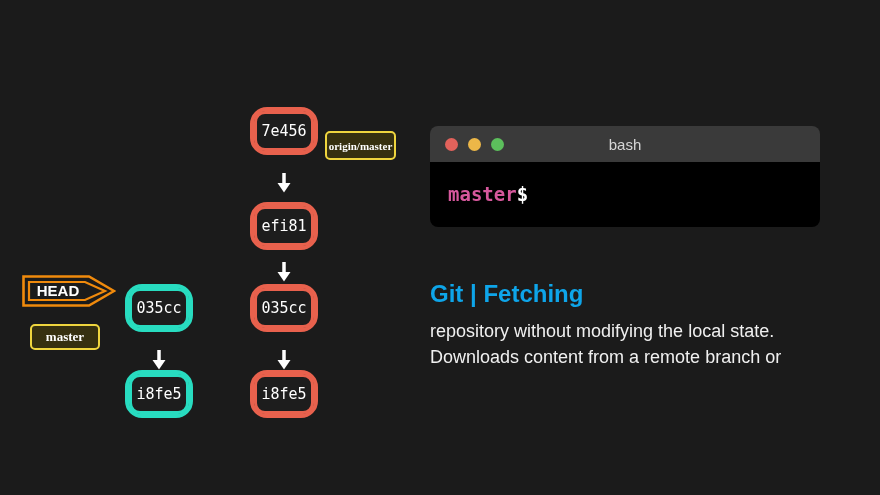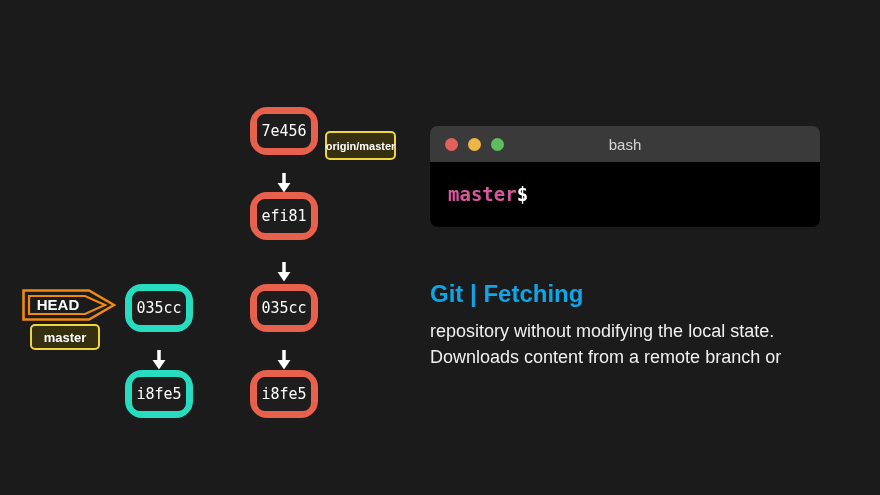--- a/index.html
+++ b/index.html
@@ -28,26 +28,27 @@
     font-family:"DejaVu Sans Mono", monospace;
     font-size:15px;color:#ffffff;letter-spacing:0px;
   }
 
   
   .ref-label{
     box-sizing:border-box;border:2px solid #efd53e;border-radius:5px;
     background:#363010;color:#ffffff;font-weight:bold;
     display:flex;align-items:center;justify-content:center;
     text-align:left;
+    font-family:Liberation Serif, serif;
   }
   #origin-master-label{left:325px;top:131px;width:71px;height:29px;font-size:11px;}
   #master-label{left:30px;top:324px;width:70px;height:26px;font-size:13px;}
 
   
-  #head-tag{left:22px;top:289px;width:94px;height:24px;}
+  #head-tag{left:22px;top:275px;width:94px;height:24px;}
   #head-tag .head-text{
     position:absolute;left:0;top:0;width:72px;height:32px;line-height:32px;
     text-align:center;color:#ffffff;font-weight:bold;font-size:15px;
   }
 
   
   .flow-arrow{width:14px;height:20px;}
 
   
   #terminal{left:430px;top:126px;width:390px;height:101px;border-radius:8px;}
@@ -89,21 +90,21 @@
   <div class="node-inner">
       <span class="hash">7e456</span>
     </div>
 </div>
 
 <svg class="abs flow-arrow" style="left:277px;top:173px" viewBox="0 0 14 20">
   <line x1="7" y1="0" x2="7" y2="11" stroke="#ffffff" stroke-width="3.5"></line>
   <polygon points="0.5,10 13.5,10 7,19.5" fill="#ffffff"></polygon>
 </svg>
 
-<div class="abs node orange" style="left:250px;top:192px">
+<div class="abs node orange" style="left:250px;top:202px">
   <div class="node-inner">
       <span class="hash">efi81</span>
     </div>
 </div>
 
 <svg class="abs flow-arrow" style="left:277px;top:262px" viewBox="0 0 14 20">
   <line x1="7" y1="0" x2="7" y2="11" stroke="#ffffff" stroke-width="3.5"></line>
   <polygon points="0.5,10 13.5,10 7,19.5" fill="#ffffff"></polygon>
 </svg>
 

